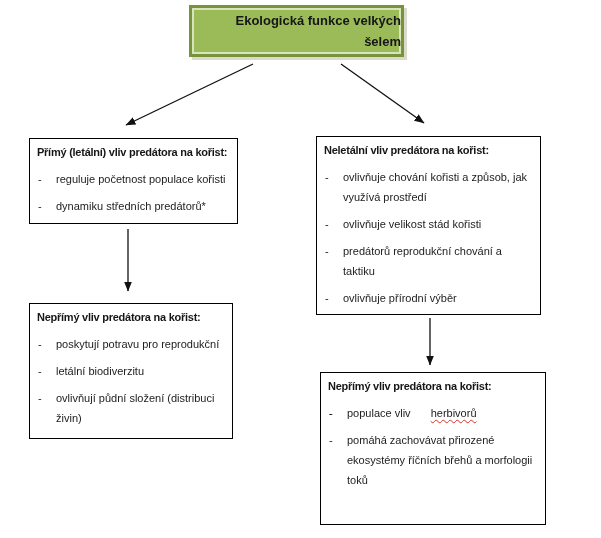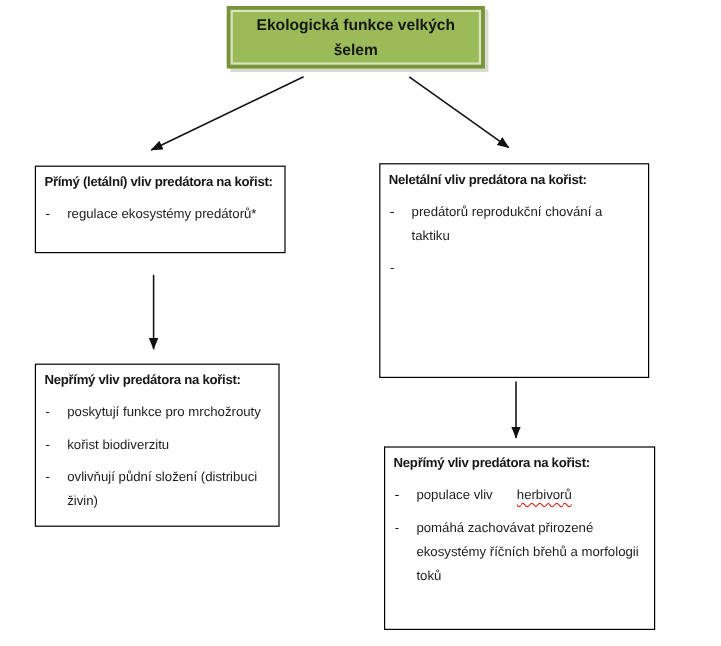--- a/index.html
+++ b/index.html
@@ -19,39 +19,39 @@
     pointer-events: none;
   }
   .title-box {
     position: absolute;
     left: 189px; top: 5px;
     width: 215px; height: 52px;
     box-sizing: border-box;
     background: #9bbb59;
     border: 3px solid #77933c;
     box-shadow: 3px 3px 0 #d9d9cc, inset 0 0 0 2px rgba(255,255,255,0.6);
-    text-align: center;
+    text-align: right;
   }
   .title-text {
     display: block;
     padding-top: 2px;
     font-size: 13px;
     font-weight: bold;
     line-height: 21px;
     white-space: pre-line;
     color: #161616;
   }
   .fbox {
     position: absolute;
     box-sizing: border-box;
     border: 1.5px solid #000000;
     background: #ffffff;
     padding: 5px 6px 0 7px;
   }
-  .fbox-direct        { left: 29px;  top: 138px; width: 209px; height: 73px; }
+  .fbox-direct        { left: 29px;  top: 138px; width: 209px; height: 86px; }
   .fbox-nonlethal     { left: 316px; top: 136px; width: 225px; height: 179px; }
   .fbox-indirect-left { left: 29px;  top: 303px; width: 204px; height: 136px; }
   .fbox-indirect-right{ left: 320px; top: 372px; width: 226px; height: 153px; }
   .box-title {
     font-size: 11px;
     font-weight: bold;
     line-height: 16px;
     letter-spacing: -0.25px;
     white-space: nowrap;
     margin: 0 0 9px 0;
@@ -104,58 +104,63 @@
   <div class="title-box">
     <span class="title-text">Ekologická funkce velkých
 šelem</span>
   </div>
 
   <div class="fbox fbox-direct">
     <div class="box-title">Přímý (letální) vliv predátora na kořist:</div>
     <ul class="bullet-list">
       <li class="bullet-item">
         <span class="bullet-dash">-</span>
+        <span class="bullet-text">reguluje početnost populace kořisti</span>
       </li>
       <li class="bullet-item">
         <span class="bullet-dash">-</span>
-        <span class="bullet-text">regulace ekosystémy predátorů*</span>
+        <span class="bullet-text">dynamiku středních predátorů*</span>
       </li>
     </ul>
   </div>
 
   <div class="fbox fbox-nonlethal">
     <div class="box-title">Neletální vliv predátora na kořist:</div>
     <ul class="bullet-list">
       <li class="bullet-item">
         <span class="bullet-dash">-</span>
+        <span class="bullet-text">ovlivňuje chování kořisti a způsob, jak
+využívá prostředí</span>
       </li>
       <li class="bullet-item">
         <span class="bullet-dash">-</span>
+        <span class="bullet-text">ovlivňuje velikost stád kořisti</span>
       </li>
       <li class="bullet-item">
         <span class="bullet-dash">-</span>
         <span class="bullet-text">predátorů reprodukční chování a
 taktiku</span>
       </li>
       <li class="bullet-item">
         <span class="bullet-dash">-</span>
+        <span class="bullet-text">ovlivňuje přírodní výběr</span>
       </li>
     </ul>
   </div>
 
   <div class="fbox fbox-indirect-left">
     <div class="box-title">Nepřímý vliv predátora na kořist:</div>
     <ul class="bullet-list">
       <li class="bullet-item">
         <span class="bullet-dash">-</span>
-        <span class="bullet-text">poskytují funkce pro mrchožrouty</span>
+        <span class="bullet-text">poskytují potravu pro reprodukční</span>
       </li>
       <li class="bullet-item">
         <span class="bullet-dash">-</span>
-        <span class="bullet-text">kořist biodiverzitu</span>
+        <span class="bullet-text">letální biodiverzitu</span>
       </li>
       <li class="bullet-item">
         <span class="bullet-dash">-</span>
         <span class="bullet-text">ovlivňují půdní složení (distribuci
 živin)</span>
       </li>
     </ul>
   </div>
 
   <div class="fbox fbox-indirect-right">

